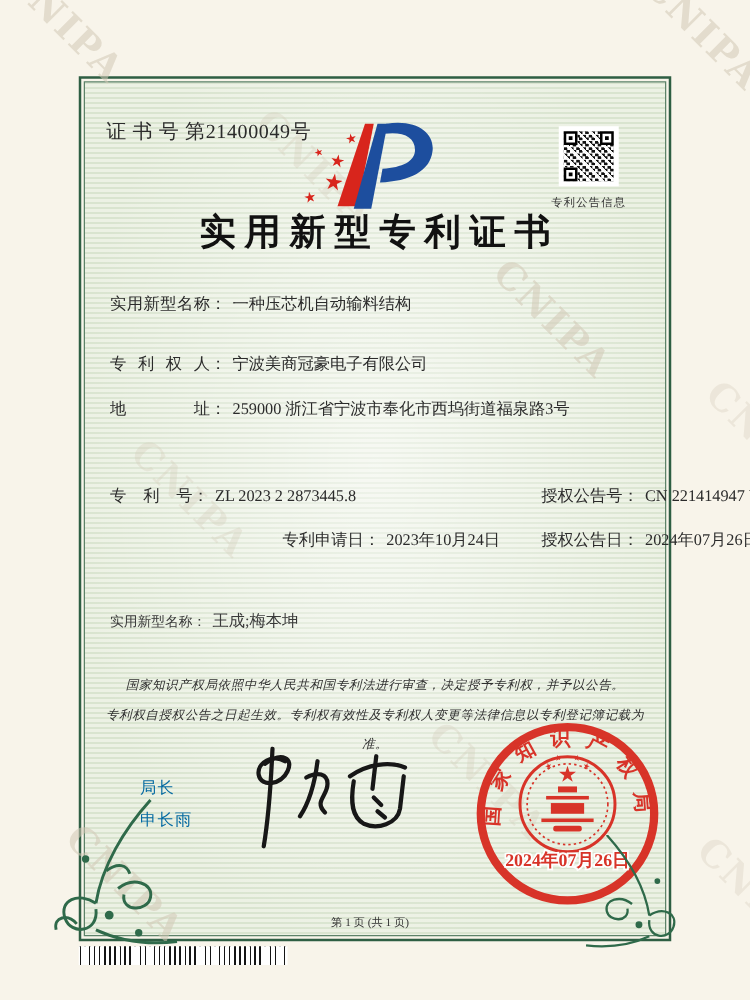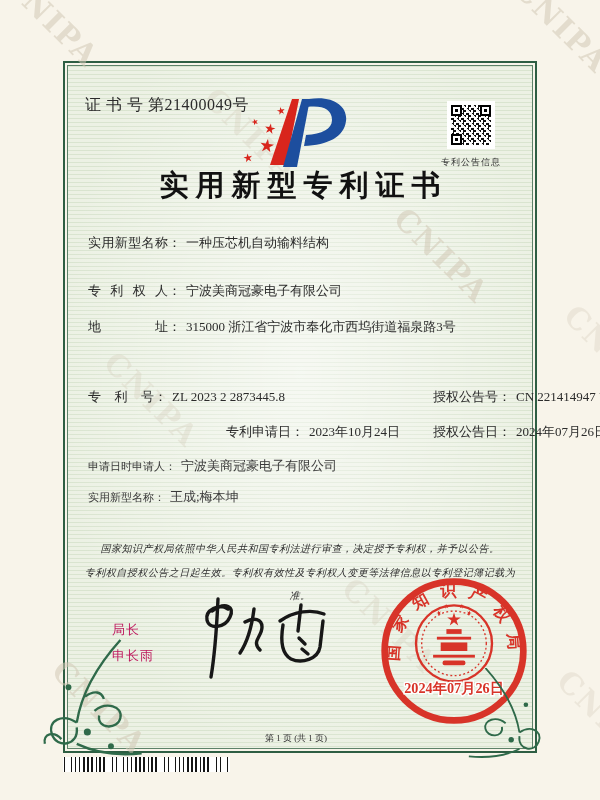--- a/index.html
+++ b/index.html
@@ -45,21 +45,21 @@
   .doc-title{position:absolute;left:0;top:166px;width:600px;text-align:center;
       font-size:29px;font-weight:bold;letter-spacing:7px;text-indent:7px;color:#111;}
   .row{position:absolute;left:88px;font-size:13px;white-space:nowrap;color:#2b2b2b;}
   .flabel{display:inline-block;width:80px;text-align:justify;text-align-last:justify;vertical-align:bottom;}
   .glabel{display:inline-block;width:66px;text-align:justify;text-align-last:justify;vertical-align:bottom;}
   .sep{padding-right:5px;}
   .rcol{position:absolute;left:345px;top:0;white-space:nowrap;}
   .row.small{font-size:11px;color:#3a3a3a;}
   .decl{position:absolute;left:75px;top:537px;width:450px;text-align:center;
       font-size:10px;font-style:italic;line-height:23.5px;letter-spacing:.5px;color:#2f2f2f;}
-  .bureau{position:absolute;left:112px;font-size:13px;letter-spacing:1px;color:#be185d;}
+  .bureau{position:absolute;left:112px;font-size:13px;letter-spacing:1px;color:#0369a1;}
   .sig{position:absolute;left:182px;top:597px;width:150px;height:85px;}
   .seal{position:absolute;left:378px;top:575px;width:152px;height:152px;
       mix-blend-mode:multiply;opacity:.94;}
   .footer{position:absolute;left:0;top:732px;width:592px;text-align:center;font-size:9px;color:#333;}
   .barcode{position:absolute;left:63px;top:757px;width:167px;height:15px;
       background-image:
         repeating-linear-gradient(90deg,#fff 0 1px, rgba(0,0,0,0) 1px 4px, #fff 4px 7px, rgba(0,0,0,0) 7px 9px, #fff 9px 10px, rgba(0,0,0,0) 10px 13px),
         repeating-linear-gradient(90deg,#141414 0 2px,#fff 2px 4px);}
   .orn{position:absolute;z-index:4;pointer-events:none;}
   .orn.bl{left:26px;top:636px;width:118px;height:126px;}
@@ -118,39 +118,36 @@
 
   <div class="doc-title">实用新型专利证书</div>
 
   <div class="row" style="top:234px;">
     <span class="flabel">实用新型名称</span><span class="sep">：</span><span>一种压芯机自动输料结构</span>
   </div>
   <div class="row" style="top:282px;">
     <span class="flabel">专利权人</span><span class="sep">：</span><span>宁波美商冠豪电子有限公司</span>
   </div>
   <div class="row" style="top:318px;">
-    <span class="flabel">地址</span><span class="sep">：</span><span>315000 浙江省宁波市奉化市西坞街道福泉路3号</span>
+    <span class="flabel">地址</span><span class="sep">：</span><span>259000 浙江省宁波市奉化市西坞街道福泉路3号</span>
   </div>
 
   <div class="row" style="top:388px;width:450px;">
     <span class="glabel">专利号</span><span class="sep">：</span><span>ZL 2023 2 2873445.8</span>
     <span class="rcol">
       <span>授权公告号</span><span class="sep">：</span><span>CN 221414947 U</span>
     </span>
   </div>
   <div class="row" style="top:423px;width:450px;text-align:center;">
     <span>专利申请日</span><span class="sep">：</span><span>2023年10月24日</span>
     <span class="rcol">
       <span>授权公告日</span><span class="sep">：</span><span>2024年07月26日</span>
     </span>
   </div>
 
-  <div class="row small" style="top:457px;">
-    <span>申请日时申请人</span><span class="sep">：</span><span style="font-size:13px;">宁波美商冠豪电子有限公司</span>
-  </div>
   <div class="row small" style="top:488px;">
     <span>实用新型名称</span><span class="sep">：</span><span style="font-size:13px;">王成;梅本坤</span>
   </div>
 
   <div class="decl">
     <div>国家知识产权局依照中华人民共和国专利法进行审查，决定授予专利权，并予以公告。</div>
     <div>专利权自授权公告之日起生效。专利权有效性及专利权人变更等法律信息以专利登记簿记载为准。</div>
   </div>
 
   <div class="bureau" style="top:621px;">局长</div>

